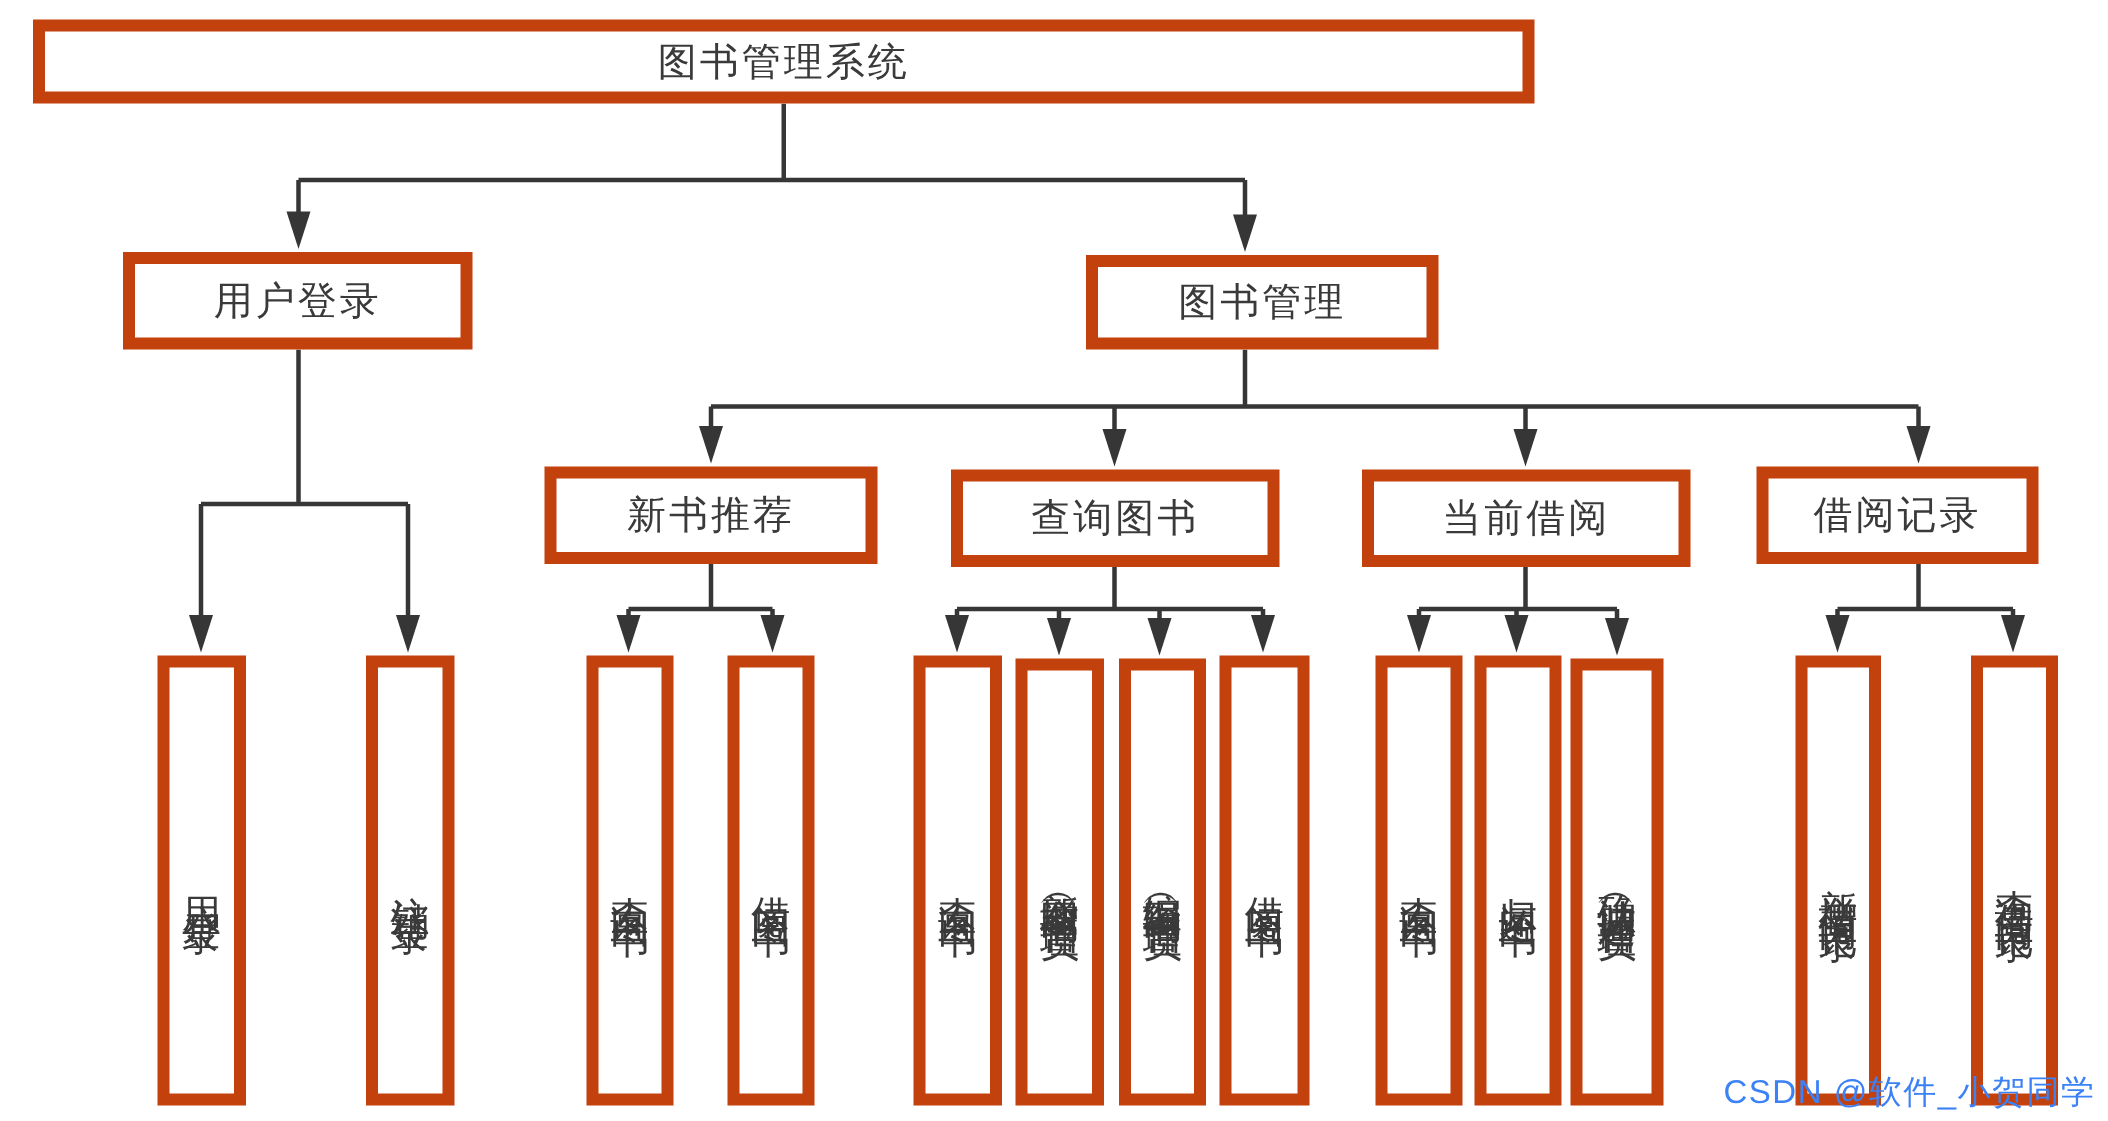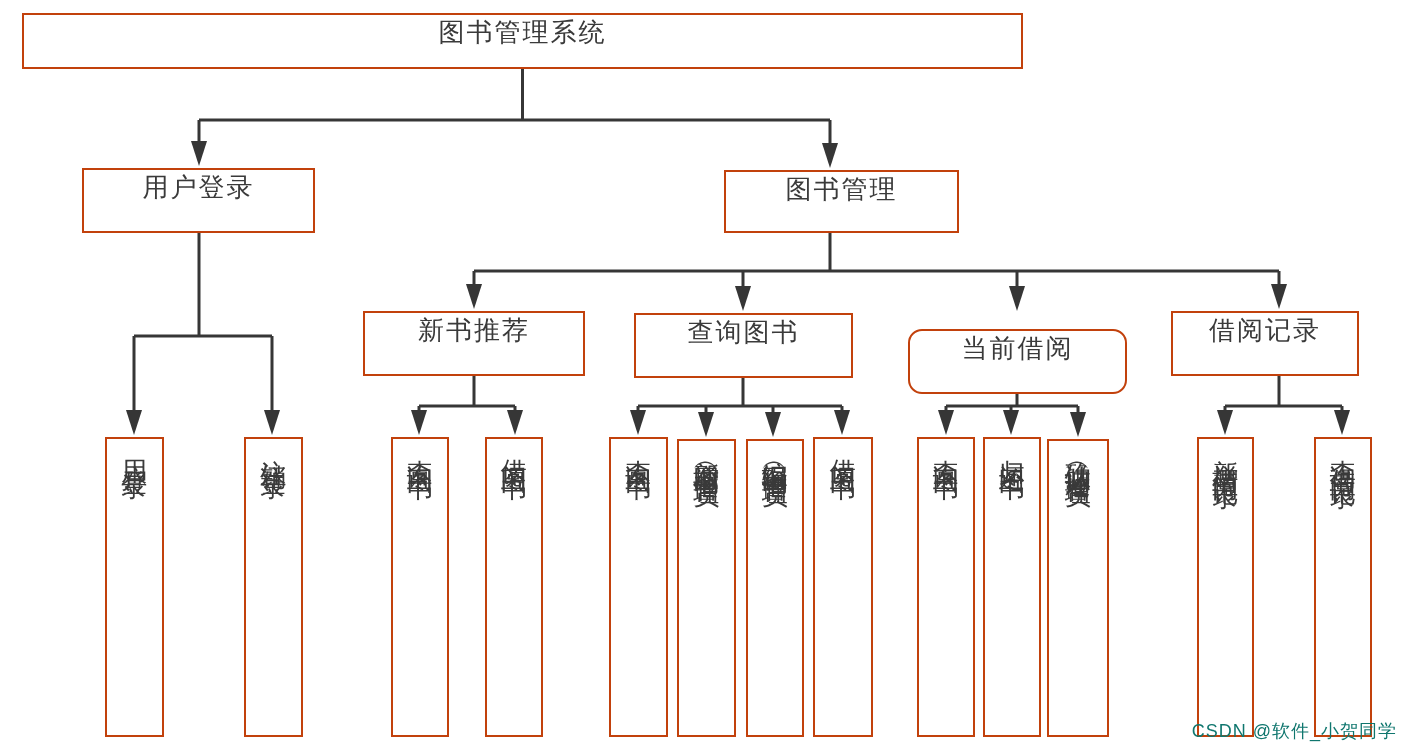--- a/index.html
+++ b/index.html
@@ -8,47 +8,47 @@
     width: 1405px;
     height: 747px;
     background: #ffffff;
     font-family: "Liberation Sans", sans-serif;
     overflow: hidden;
   }
   svg.wires { position: absolute; left: 0; top: 0; }
   .hbox, .vbox {
     position: absolute;
     box-sizing: border-box;
-    border: 2px solid #c2410c;
+    border: 8px solid #c2410c;
     background: #ffffff;
     display: flex;
-    align-items: flex-start;
+    align-items: center;
     justify-content: center;
     color: #3a3a3a;
   }
   .hbox span {
     font-size: 26px;
     letter-spacing: 2px;
     white-space: nowrap;
   }
   .vbox span {
     writing-mode: vertical-rl;
     text-orientation: mixed;
     font-size: 26px;
     line-height: 1.1;
     letter-spacing: 5px;
   }
   .vbox.long span { letter-spacing: 3px; }
   .watermark {
     position: absolute;
     right: 8px;
     bottom: 4px;
-    font-size: 18px;
+    font-size: 22px;
     letter-spacing: 1px;
-    color: #0f766e;
+    color: #3b82f6;
     z-index: 5;
     white-space: nowrap;
   }
 </style>
 </head>
 <body>
 
 <div class="canvas">
 
   <svg class="wires" width="1405" height="747" viewBox="0 0 1405 747">
@@ -101,21 +101,21 @@
   <div class="hbox" style="left:712px; top:170px; width:235px; height:63px;margin-left:12px;">
     <span>图书管理</span>
   </div>
 
   <div class="hbox" style="left:363px; top:311px; width:222px; height:65px;">
     <span>新书推荐</span>
   </div>
   <div class="hbox" style="left:634px; top:313px; width:219px; height:65px;">
     <span>查询图书</span>
   </div>
-  <div class="hbox" style="left:908px; top:329px; width:219px; height:65px;border-radius:14px;">
+  <div class="hbox" style="left:908px; top:313px; width:219px; height:65px;">
     <span>当前借阅</span>
   </div>
   <div class="hbox" style="left:1171px; top:311px; width:188px; height:65px;">
     <span>借阅记录</span>
   </div>
 
   <div class="vbox" style="left:105px; top:437px; width:59px; height:300px;">
     <span>用户登录</span>
   </div>
   <div class="vbox" style="left:244px; top:437px; width:59px; height:300px;">

